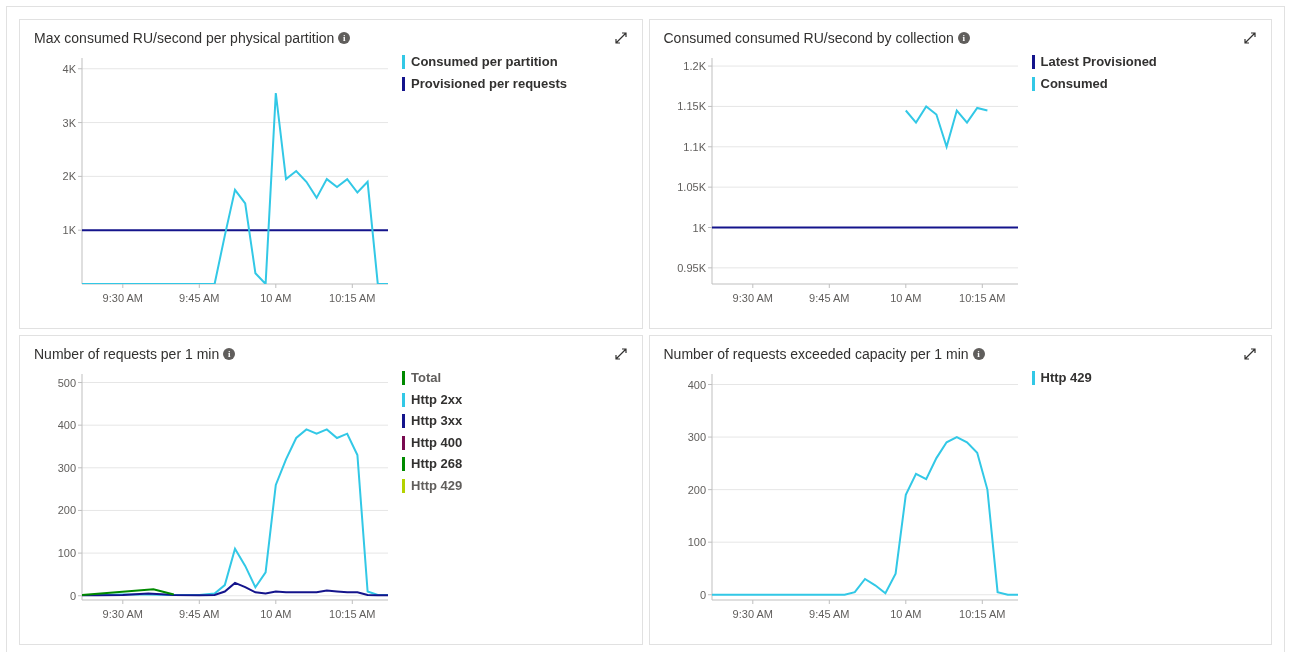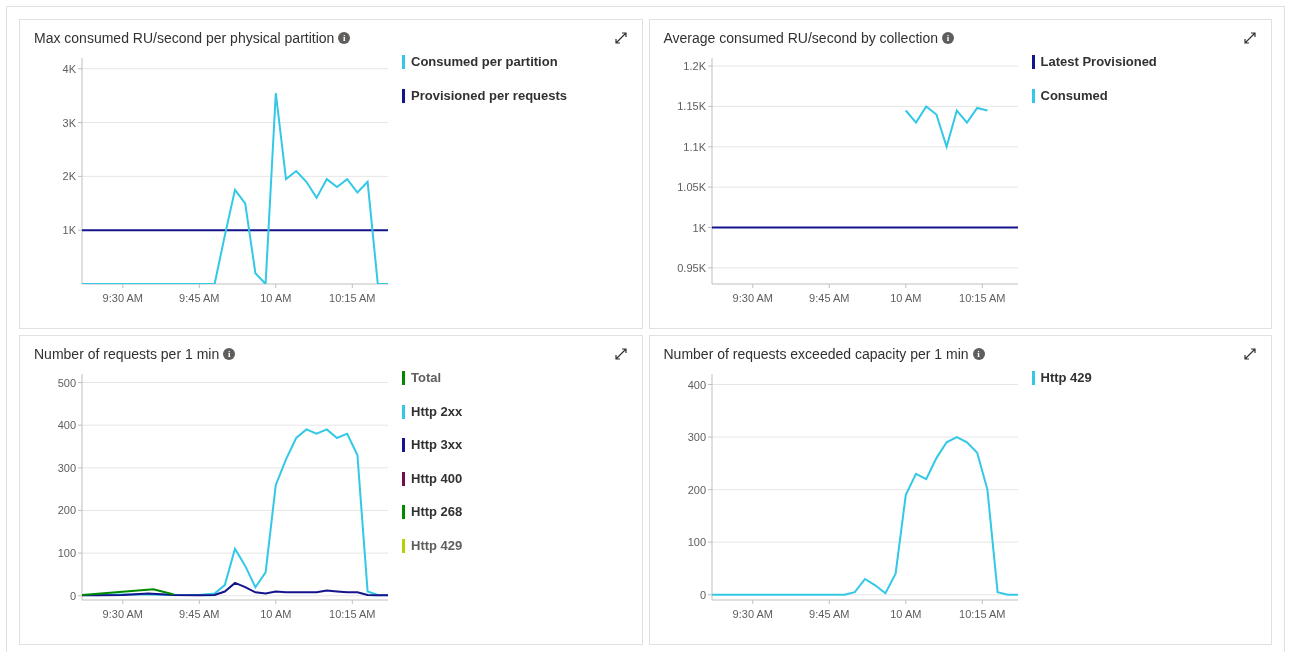--- a/index.html
+++ b/index.html
@@ -32,21 +32,21 @@
 .panel-title { font-size: 14px; color: #323130; font-weight: 400; }
 .info-icon {
   width: 12px; height: 12px; border-radius: 50%;
   background: #605e5c; color: #fff;
   display: inline-flex; align-items: center; justify-content: center;
   font-size: 9px; font-weight: bold; font-family: serif;
 }
 .expand-icon svg { display: block; }
 .panel-body { display: flex; gap: 8px; }
 .chart-area { flex: 0 0 auto; }
-.legend { flex: 1 1 auto; display: flex; flex-direction: column; gap: 18px; padding-top: 2px; }
+.legend { flex: 1 1 auto; display: flex; flex-direction: column; gap: 6px; padding-top: 2px; }
 .legend-item { display: flex; align-items: flex-start; gap: 6px; font-size: 13px; line-height: 1.2; }
 .legend-swatch { width: 3px; height: 14px; flex: 0 0 3px; margin-top: 1px; }
 .legend-label { flex: 1; font-weight: bold; }
 .legend-label.bold { font-weight: 600; color: #323130; }
 .legend-label.dim { color: #605e5c; }
 svg .axis-line { stroke: #bfbfbf; stroke-width: 1; }
 svg .grid-line { stroke: #e6e6e6; stroke-width: 1; }
 svg .tick-label { font-size: 11px; fill: #605e5c; font-family: "Segoe UI", Arial, sans-serif; }
 svg .series { fill: none; stroke-width: 2; }
 </style>
@@ -110,21 +110,21 @@
             <div class="legend-swatch" style="background: rgb(20, 20, 140);"></div>
             <div class="legend-label bold">Provisioned per requests</div>
           </div>
         </div>
     </div>
   </div>
 
   <div class="panel">
     <div class="panel-header">
       <div class="panel-title-wrap">
-        <span class="panel-title">Average consumed RU/second by collection</span>
+        <span class="panel-title">Consumed consumed RU/second by collection</span>
         <span class="info-icon">i</span>
       </div>
       <span class="expand-icon">
         <svg width="14" height="14" viewBox="0 0 14 14">
             <path d="M2 12 L12 2 M8 2 H12 V6 M6 12 H2 V8" stroke="#323130" stroke-width="1.2" fill="none"></path>
           </svg>
       </span>
     </div>
     <div class="panel-body">
       <div class="chart-area">

